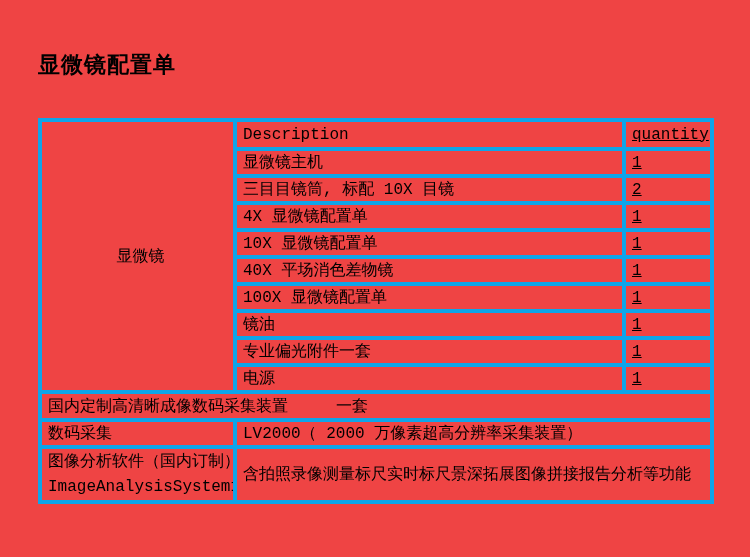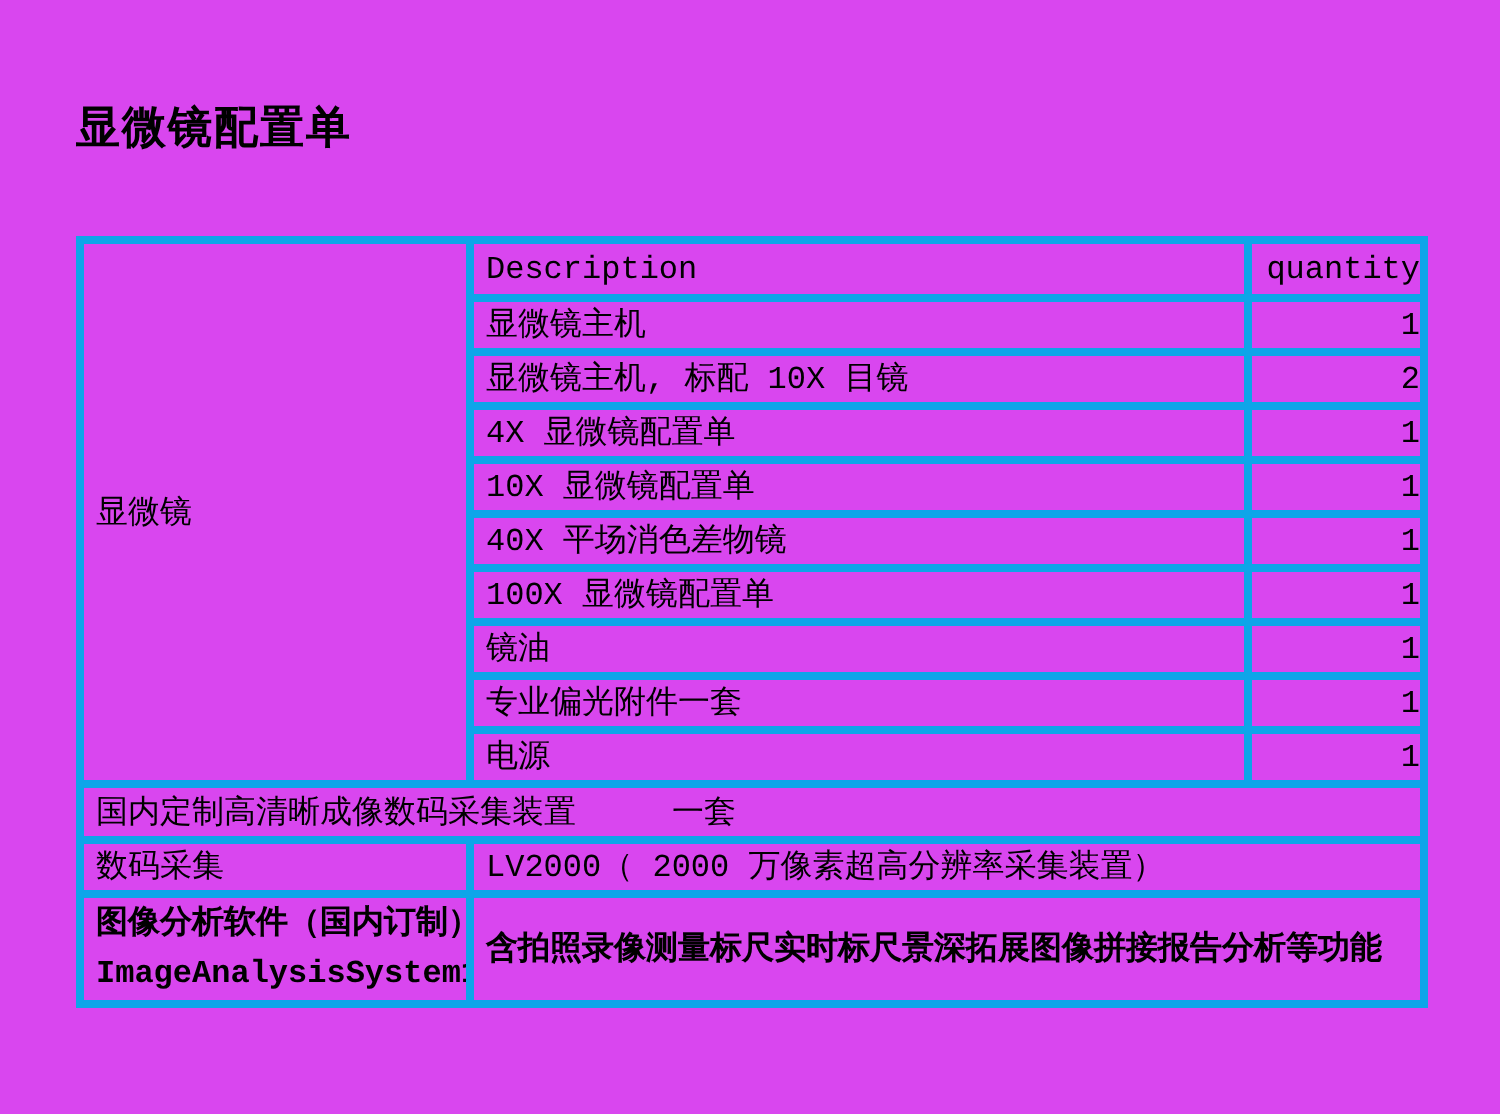--- a/index.html
+++ b/index.html
@@ -4,21 +4,21 @@
 <style>
   html, body {
     margin: 0;
     padding: 0;
     background: #ffffff;
   }
   .page {
     position: relative;
     width: 750px;
     height: 557px;
-    background: #d946ef;
+    background: #ef4444;
     overflow: hidden;
     font-family: "Liberation Mono", "DejaVu Sans Mono", monospace;
     color: #000000;
   }
   .title {
     position: absolute;
     left: 38px;
     top: 53px;
     margin: 0;
     font-size: 22px;
@@ -45,28 +45,29 @@
     overflow: hidden;
     white-space: nowrap;
   }
   col.col-a { width: 195px; }
   col.col-b { width: 389px; }
   col.col-c { width: 88px; }
   tr.r-header  { height: 29px; }
   tr.r-item    { height: 27px; margin-left: 35px; }
   tr.r-full    { height: 28px; }
   tr.r-digital { height: 27px; margin-left: 48px; }
-  tr.r-soft    { height: 55px; font-weight: bold; }
+  tr.r-soft    { height: 55px; }
   td.group-cell {
-    text-align: left;
+    text-align: center;
     padding: 0;
   }
   td.qty-cell {
-    text-align: right;
+    text-align: left;
     padding: 0;
+    text-decoration: underline;
   }
   td.pre-cell {
     white-space: pre;
   }
   td.soft-label-cell { padding-top: 2px; padding-bottom: 2px; }
   td.soft-label-cell .line { line-height: 25px; }
 </style>
 </head>
 <body>
 
@@ -85,21 +86,21 @@
         <td class="group-cell" rowspan="10">显微镜</td>
         <td>Description</td>
         <td class="qty-cell">quantity</td>
       </tr>
 
       <tr class="r-item">
         <td>显微镜主机</td>
         <td class="qty-cell">1</td>
       </tr>
       <tr class="r-item">
-        <td>显微镜主机, 标配 10X 目镜</td>
+        <td>三目目镜筒, 标配 10X 目镜</td>
         <td class="qty-cell">2</td>
       </tr>
       <tr class="r-item">
         <td>4X 显微镜配置单</td>
         <td class="qty-cell">1</td>
       </tr>
       <tr class="r-item">
         <td>10X 显微镜配置单</td>
         <td class="qty-cell">1</td>
       </tr>

